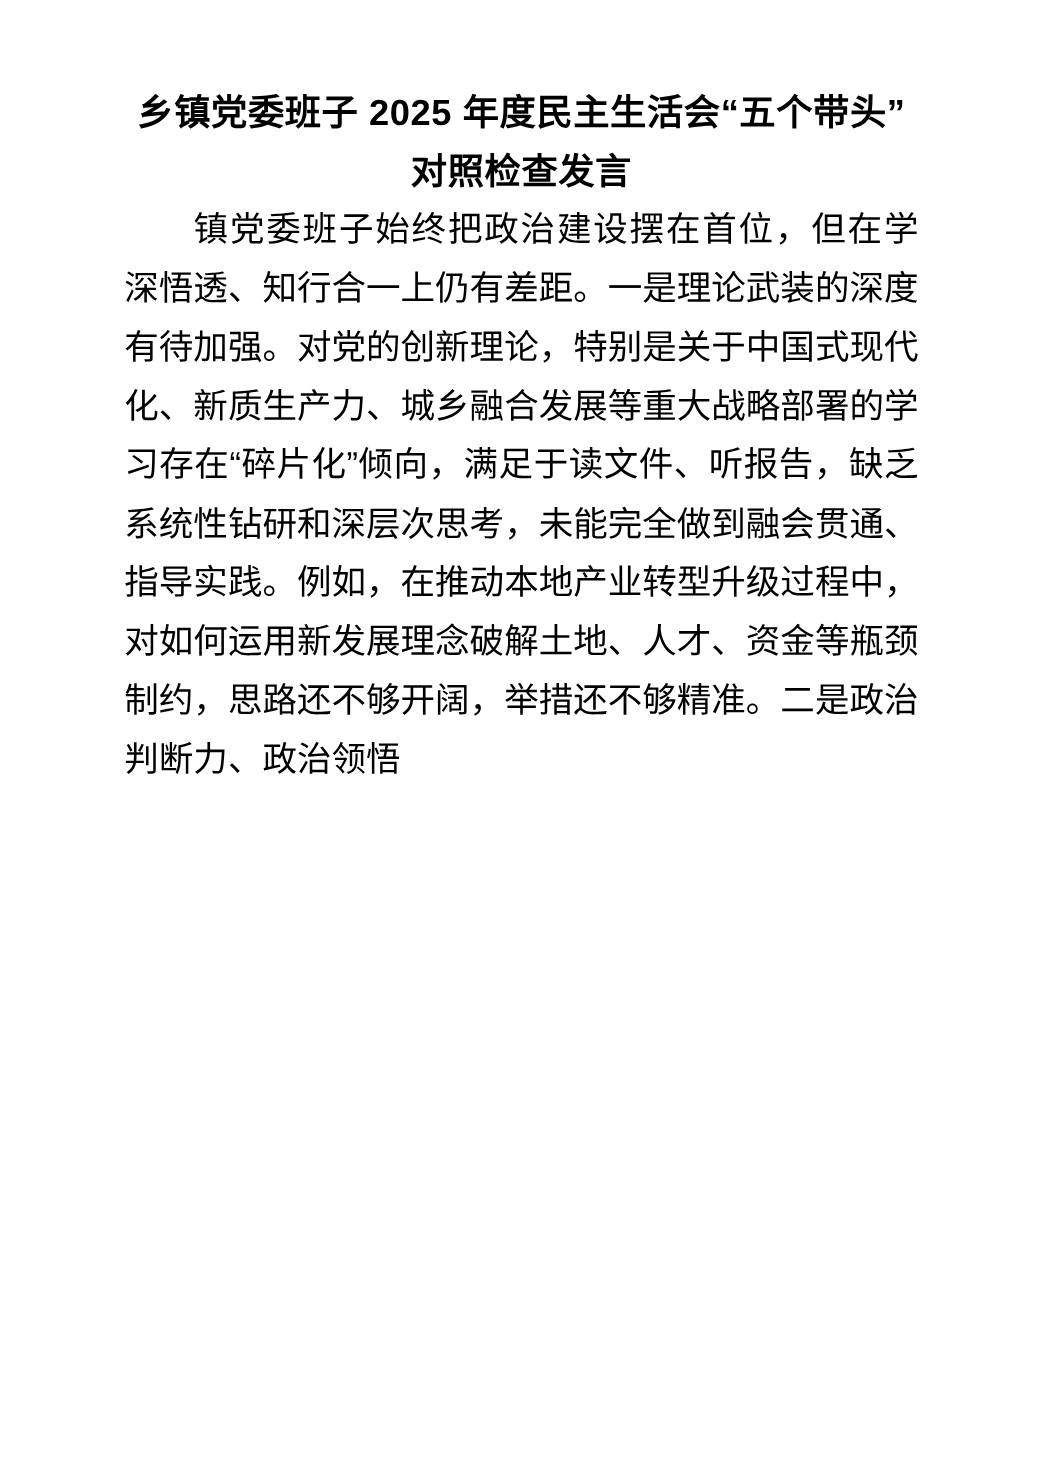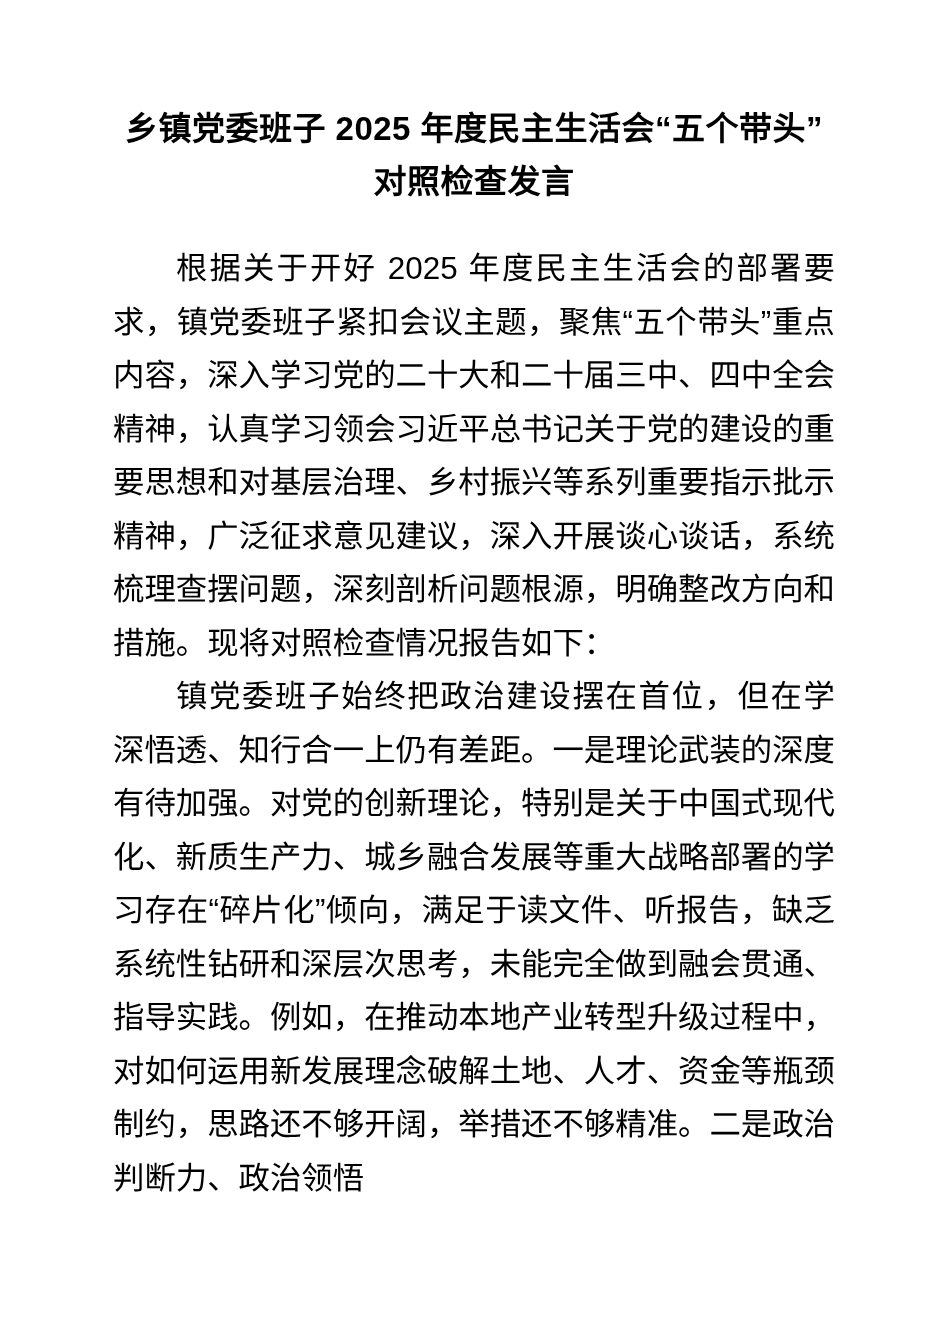--- a/index.html
+++ b/index.html
@@ -28,21 +28,21 @@
     top: 0;
     width: 722px;
   }
   .doc-title {
     font-size: 33px;
     font-weight: bold;
     line-height: 53px;
     text-align: center;
     letter-spacing: 0.5px;
     margin: 0;
-    padding-top: 102px;
+    padding-top: 76px;
     word-break: break-all;
   }
   .body-para {
     font-size: 31.4px;
     font-weight: normal;
     line-height: 53.5px;
     text-align: justify;
     text-justify: inter-character;
     text-indent: 63px;
     margin: 0;
@@ -70,20 +70,19 @@
   }
 </style>
 </head>
 <body>
 
 <div class="page">
   <div class="content">
 
     <h1 class="doc-title">乡镇党委班子 2025 年度民主生活会“五个带头”对照检查发言</h1>
 
-    <p class="body-para para-gap-top">根据关于开好 2025 年度民主生活会的部署要求，镇党委班子紧扣会议主题，聚焦“五个带头”重点内容，深入学习党的二十大和二十届三中、四中全会精神，认真学习领会习近平总书记关于党的建设的重要思想和对基层治理、乡村振兴等系列重要指示批示精神，广泛征求意见建议，深入开展谈心谈话，系统梳理查摆问题，深刻剖析问题根源，明确整改方向和措施。现将对照检查情况报告如下：</p>
 
 
 
     <p class="body-para">镇党委班子始终把政治建设摆在首位，但在学深悟透、知行合一上仍有差距。一是理论武装的深度有待加强。对党的创新理论，特别是关于中国式现代化、新质生产力、城乡融合发展等重大战略部署的学习存在“碎片化”倾向，满足于读文件、听报告，缺乏系统性钻研和深层次思考，未能完全做到融会贯通、指导实践。例如，在推动本地产业转型升级过程中，对如何运用新发展理念破解土地、人才、资金等瓶颈制约，思路还不够开阔，举措还不够精准。二是政治判断力、政治领悟</p>
 
   </div>
 </div>
 
 </body></html>

